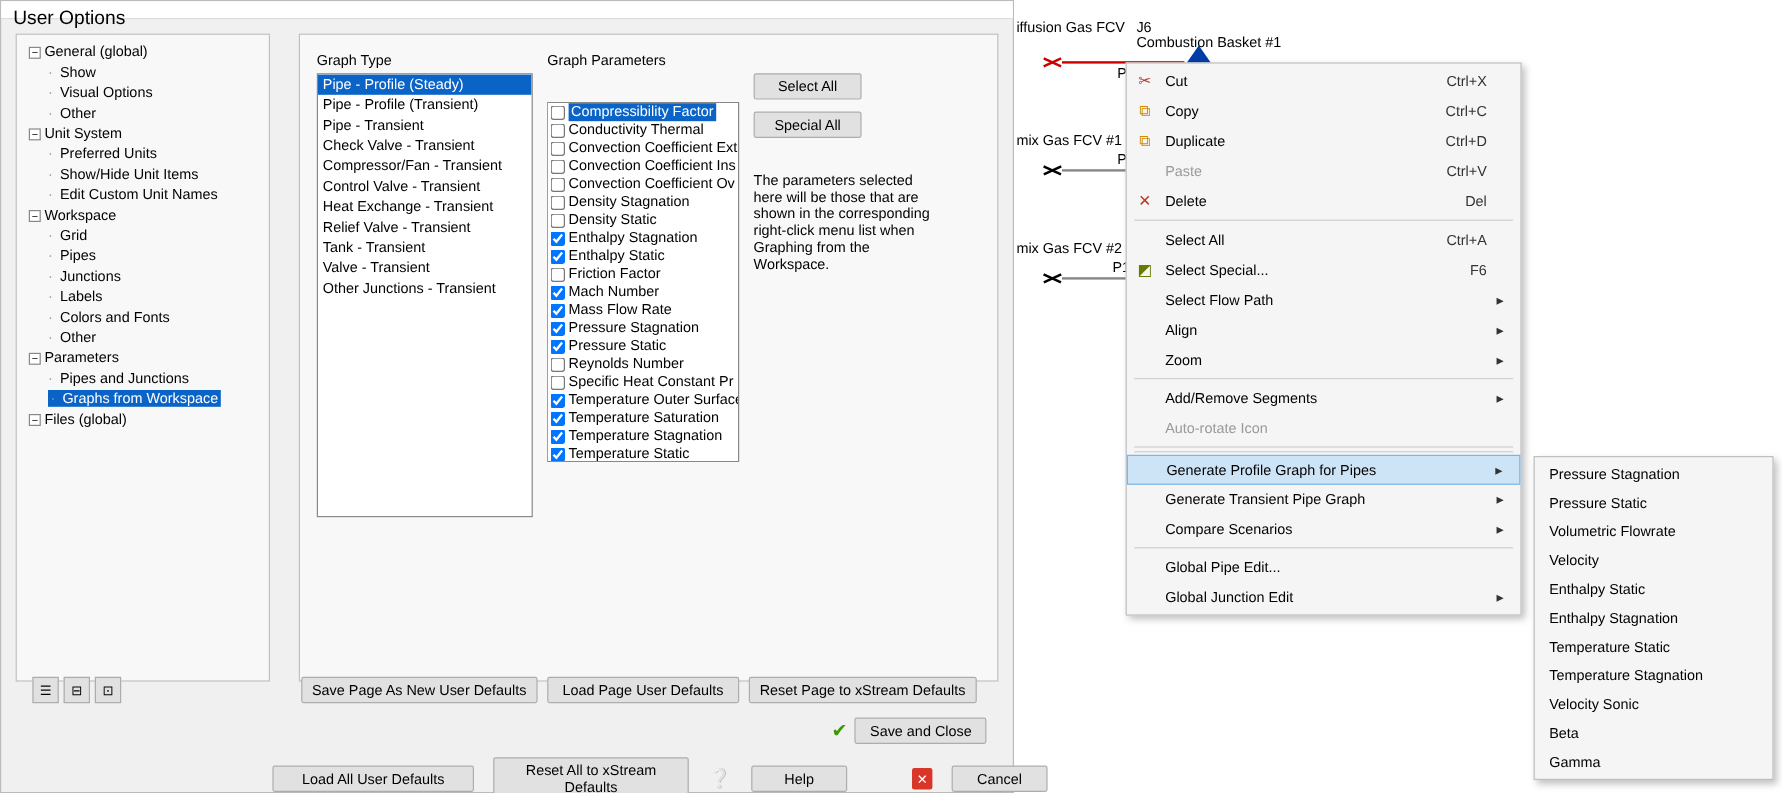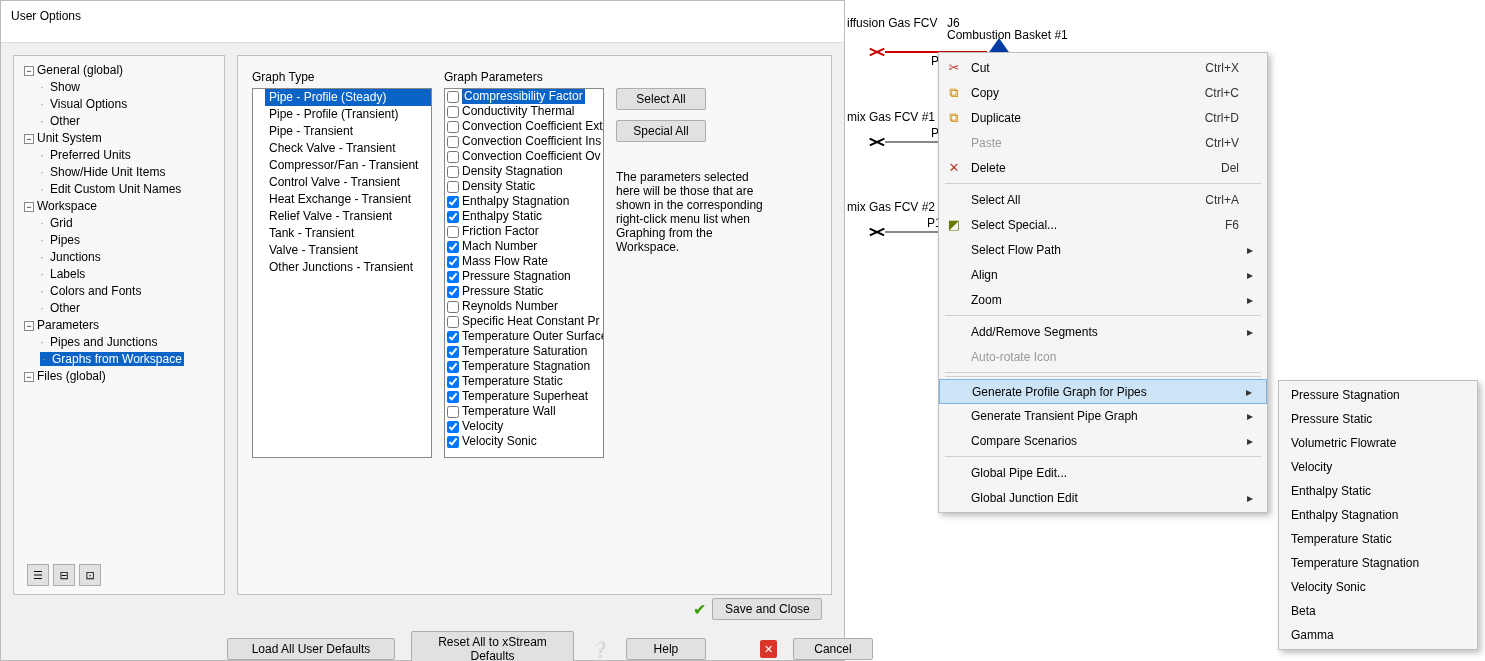--- a/index.html
+++ b/index.html
@@ -17,34 +17,34 @@
 
   
   .dialog {
     position: absolute;
     left: 0; top: 0;
     width: 845px; height: 661px;
     border: 1px solid #bbb;
     background: #f0f0f0;
   }
   .dlg-title {
-    height: 42px;
+    height: 15px;
     line-height: 30px;
     padding: 0 10px;
     background: #fff;
-    font-size: 12px;
+    font-size: 16px;
     border-bottom: 1px solid #ddd;
   }
   .dlg-body {
     padding: 12px;
     height: 553px;
   }
   .panel-row {
     display: flex;
-    gap: 12px;
+    gap: 24px;
     height: 540px;
   }
   .panel {
     border: 1px solid #c0c0c0;
     background: #f8f8f8;
     padding: 6px;
   }
   .tree-panel { width: 212px; height: 540px; overflow: auto; }
   .content-panel {
     flex: 1; height: 540px;
@@ -73,22 +73,22 @@
     display: flex; flex-direction: column;
   }
   .col-label { font-size: 12px; margin-bottom: 4px; }
   .listbox {
     border: 1px solid #888;
     background: #fff;
     overflow-y: scroll;
     font-size: 12px;
   }
   .gt-list { width: 180px; height: 370px; }
-  .gp-list { width: 160px; height: 370px; position:relative; }
-  .list-item { padding: 1px 4px; white-space: nowrap; line-height:15px; cursor:default;margin-left:12px;}
+  .gp-list { width: 160px; height: 300px; position:relative;margin-top:24px; }
+  .list-item { padding: 1px 4px; white-space: nowrap; line-height:15px; cursor:default;}
   .list-sel { background: #0a64c8; color: #fff; }
   .chk-item { display:flex; align-items:center; padding:0 2px; line-height:15px; gap:3px; white-space:nowrap; }
   .chk-item input { margin:0; width:12px;height:12px; }
 
   .side-col { width: 160px; }
   .btn {
     border: 1px solid #adadad;
     background: #e1e1e1;
     padding: 3px 8px;
     font-size: 12px;
@@ -502,20 +502,25 @@
           <div style="height:18px;"></div>
           <button class="btn" style="width:90px;margin-bottom:10px;">Select All</button>
           <button class="btn" style="width:90px;">Special All</button>
           <div class="hint">The parameters selected here will be those that are shown in the corresponding right-click menu list when Graphing from the Workspace.</div>
         </div>
 
       </div>
     </div>
   </div>
 
+  <div class="row-btns" style="position:absolute; left:238px; top:555px;">
+    <button class="btn wide">Save Page As New User Defaults</button>
+    <button class="btn wide" style="min-width:160px;">Load Page User Defaults</button>
+    <button class="btn wide" style="min-width:190px;">Reset Page to xStream Defaults</button>
+  </div>
 
   <div style="position:absolute; left:692px; top:597px; display:flex; align-items:center; gap:6px;">
     <span style="color:#3a9a00;font-size:16px;">✔</span>
     <button class="btn" style="min-width:110px;">Save and Close</button>
   </div>
 
   <div style="position:absolute; left:226px; top:630px; display:flex; gap:16px; align-items:center;">
     <button class="btn" style="min-width:168px;">Load All User Defaults</button>
     <button class="btn" style="min-width:160px;">Reset All to xStream Defaults</button>
     <span style="color:#d0a000;font-size:16px;">❔</span>

